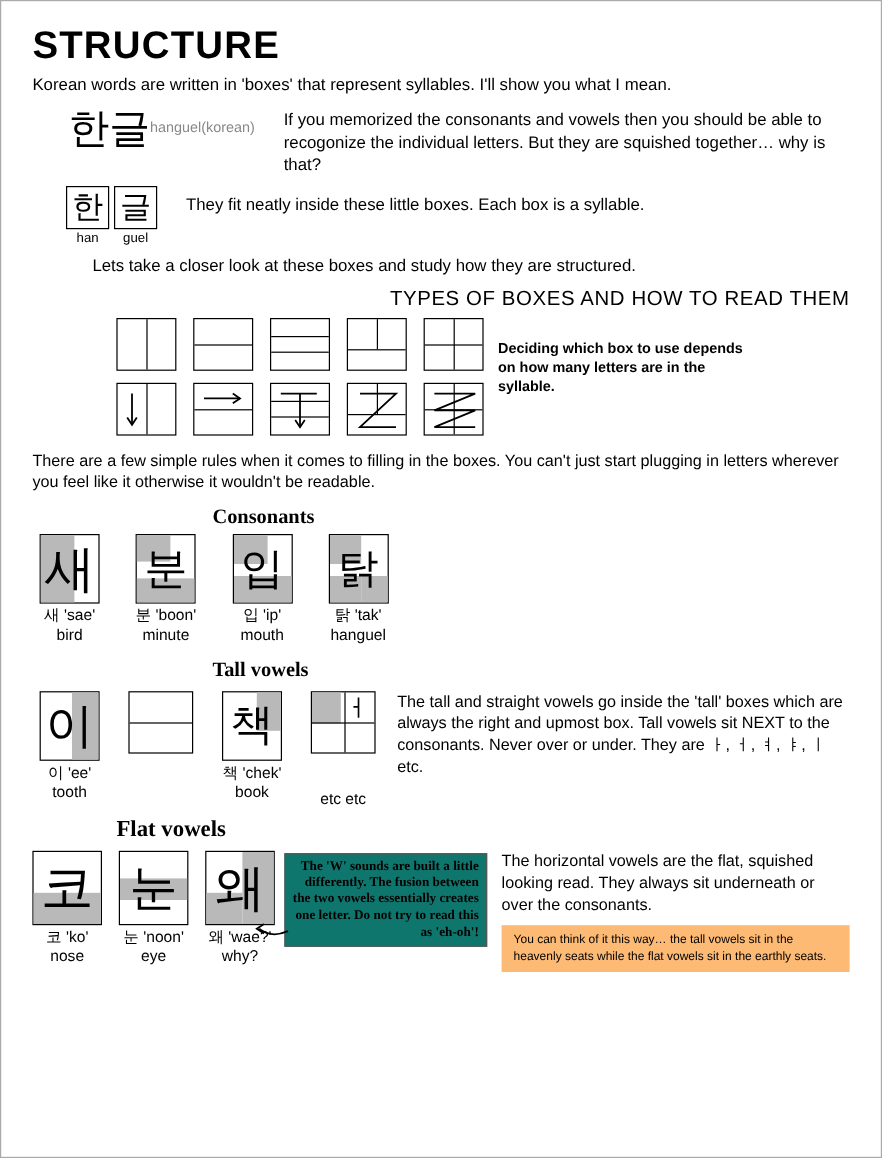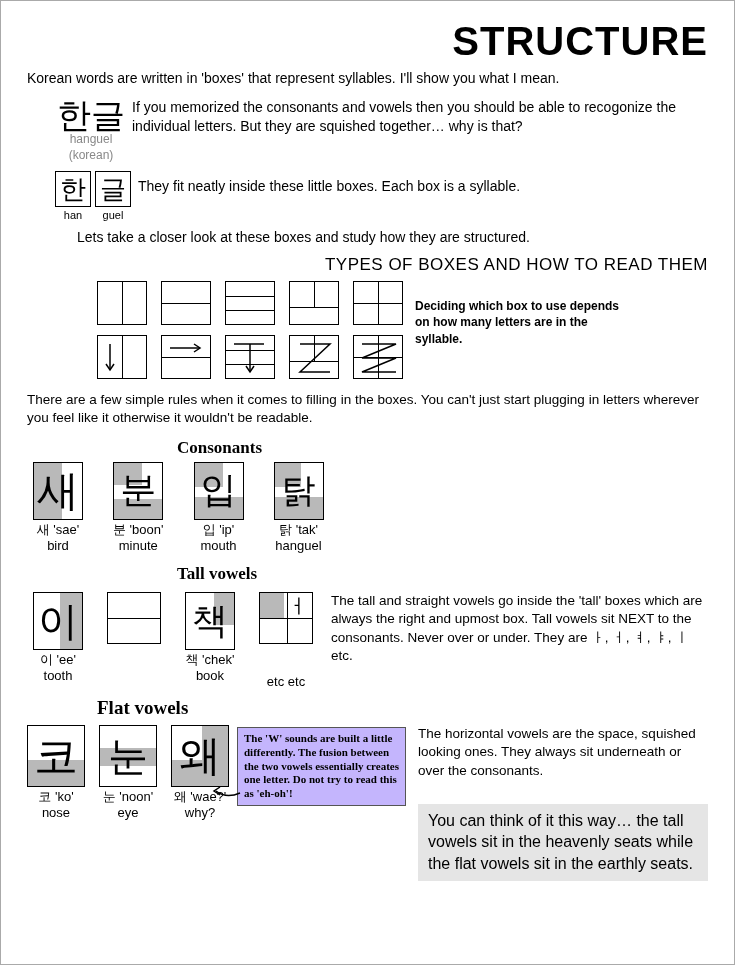--- a/index.html
+++ b/index.html
@@ -9,30 +9,30 @@
     font-family:Arial,Helvetica,sans-serif;
     color:#000;
     position:relative;
     border:1px solid #aaa;
     box-sizing:border-box;
   }
   .page{padding:18px 26px 10px 26px;box-sizing:border-box}
   h1{
     font-family:Arial,sans-serif;
     font-weight:900;
-    font-size:40px;
+    font-size:32px;
     letter-spacing:1px;
-    text-align:right;
+    text-align:left;
     margin:0 0 6px 0;
   }
   .intro{font-size:14px;margin:0 0 12px 0}
   .row{display:flex;align-items:flex-start;margin-bottom:8px}
   .korean-big{font-size:34px;line-height:1;font-weight:400;font-family:"Malgun Gothic","Apple SD Gothic Neo",sans-serif}
   .korean-sub{font-size:12px;color:#888;text-align:center;line-height:1.3}
-  .kcol{display:flex;flex-direction:column;align-items:center;margin-right:7px;margin-left:30px}
+  .kcol{display:flex;flex-direction:row;align-items:center;margin-right:24px;margin-left:30px}
   .para{font-size:14px;flex:1;line-height:1.35}
   .boxpair{display:flex;gap:4px}
   .minibox{border:1px solid #000;width:34px;height:34px;display:flex;align-items:center;justify-content:center;font-size:26px;font-family:"Malgun Gothic","Apple SD Gothic Neo",sans-serif}
   .minilabel{font-size:11px;text-align:center;color:#000;margin-top:2px}
   .closer{font-size:14px;margin:8px 0 10px 50px}
   .h2{font-size:17px;text-align:right;margin:4px 0 6px 0;font-weight:400;letter-spacing:.5px}
   .boxgrid{display:flex;gap:14px;justify-content:flex-start;margin-left:70px}
   .boxcol{display:flex;flex-direction:column;gap:10px;align-items:center}
   .sbox{width:50px;height:44px;border:1px solid #000;position:relative;box-sizing:border-box}
   .sbox .v{position:absolute;top:0;bottom:0;border-left:1px solid #000}
@@ -44,29 +44,29 @@
   .ex-set{display:flex;gap:30px;margin-left:6px}
   .ex{display:flex;flex-direction:column;align-items:center}
   .glyphbox{border:1px solid #000;position:relative;box-sizing:border-box;background:#fff}
   .glyphbox .shade{position:absolute;background:#b9b9b9}
   .glyphbox .kr{position:absolute;left:0;right:0;top:0;bottom:0;display:flex;align-items:center;justify-content:center;font-family:"Malgun Gothic","Apple SD Gothic Neo",sans-serif}
   .exlabel{font-size:13px;margin-top:2px;text-align:center;line-height:1.25}
   .explain{font-size:13.5px;line-height:1.35;flex:1;margin-left:18px}
   .tall-row{display:flex;align-items:flex-start;margin-top:8px}
   .flat-row{display:flex;align-items:flex-start;margin-top:6px}
   .callout{
-    border:1px solid #555;background:#c4b5fd;
+    border:1px solid #555;background:#0f766e;
     font-family:"Comic Sans MS",cursive;
-    font-size:11px;font-weight:700;text-align:left;
+    font-size:11px;font-weight:700;text-align:right;
     padding:4px 6px;line-height:1.25;width:155px;
     position:relative;
   }
   .tip{
-    background:#e5e5e5;padding:6px 10px;font-size:16px;line-height:1.35;
-    margin-top:24px;
+    background:#fdba74;padding:6px 10px;font-size:10px;line-height:1.35;
+    margin-top:8px;
   }
   .plainbox{border:1px solid #000;position:relative;box-sizing:border-box}
   .plainbox .v{position:absolute;top:0;bottom:0;border-left:1px solid #000}
   .plainbox .h{position:absolute;left:0;right:0;border-top:1px solid #000}
   .etc{font-size:13px;margin-top:30px}
 </style>
 </head>
 <body>
 
 <div class="page">
@@ -281,18 +281,18 @@
       </div>
     </div>
     <div class="callout" style="margin-left:8px;margin-top:2px">
       <span>The 'W' sounds are built a little differently. The fusion between the two vowels essentially creates one letter. Do not try to read this as 'eh-oh'!</span>
       <svg width="30" height="20" style="position:absolute;left:-26px;bottom:2px">
         <path d="M 28 10 Q 14 16 4 8" fill="none" stroke="#000" stroke-width="1.5"></path>
         <polyline points="8,4 2,8 8,12" fill="none" stroke="#000" stroke-width="1.5"></polyline>
       </svg>
     </div>
     <div style="flex:1;margin-left:12px">
-      <div class="explain" style="margin-left:0">The horizontal vowels are the space, squished looking ones. They always sit underneath or over the consonants.</div>
+      <div class="explain" style="margin-left:0">The horizontal vowels are the flat, squished looking read. They always sit underneath or over the consonants.</div>
       <div class="tip">You can think of it this way… the tall vowels sit in the heavenly seats while the flat vowels sit in the earthly seats.</div>
     </div>
   </div>
 
 </div>
 
 </body></html>

